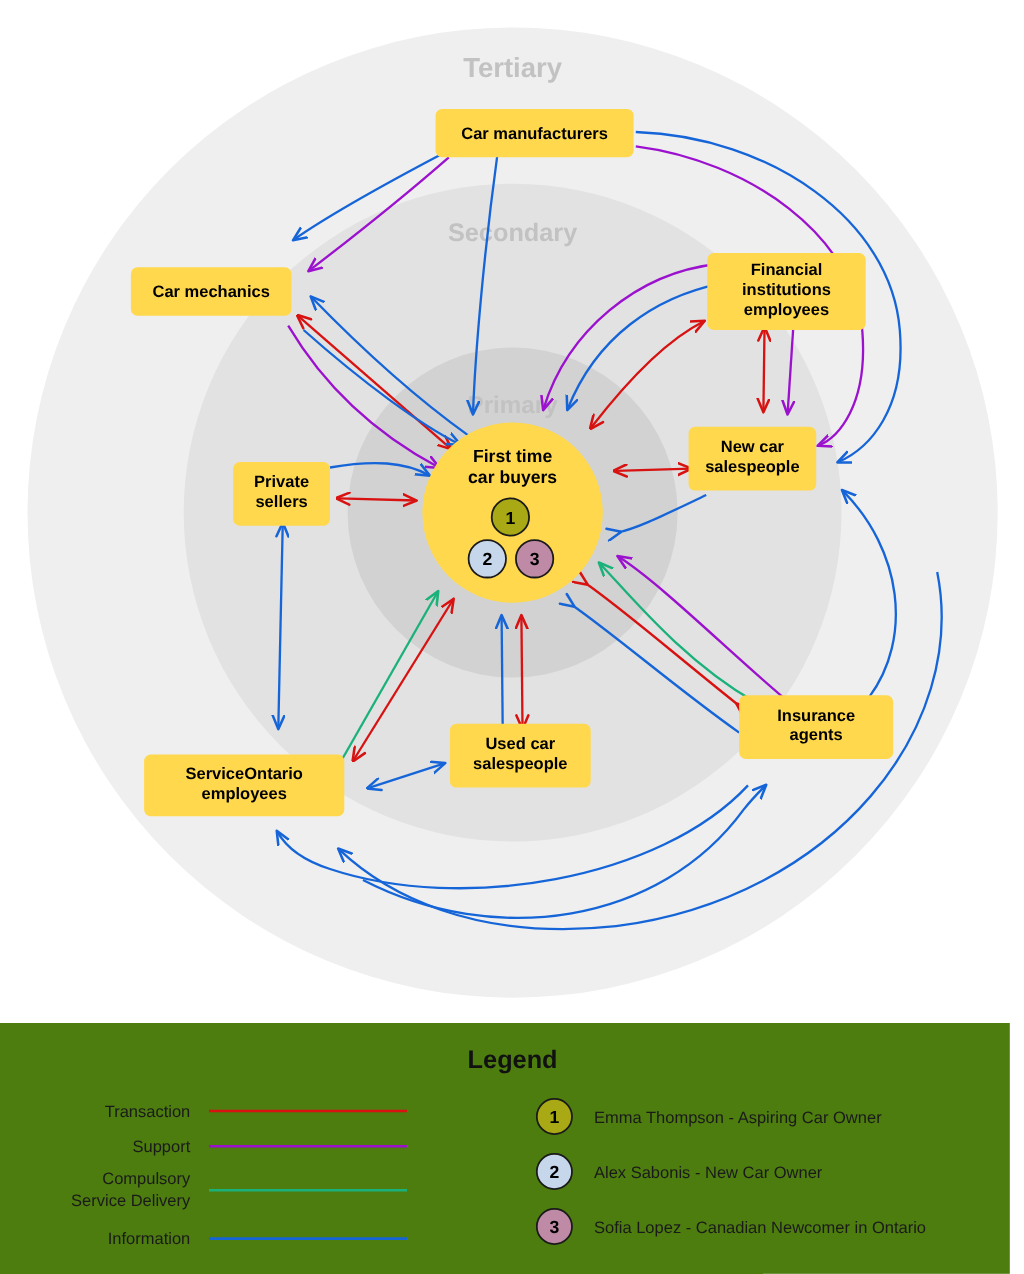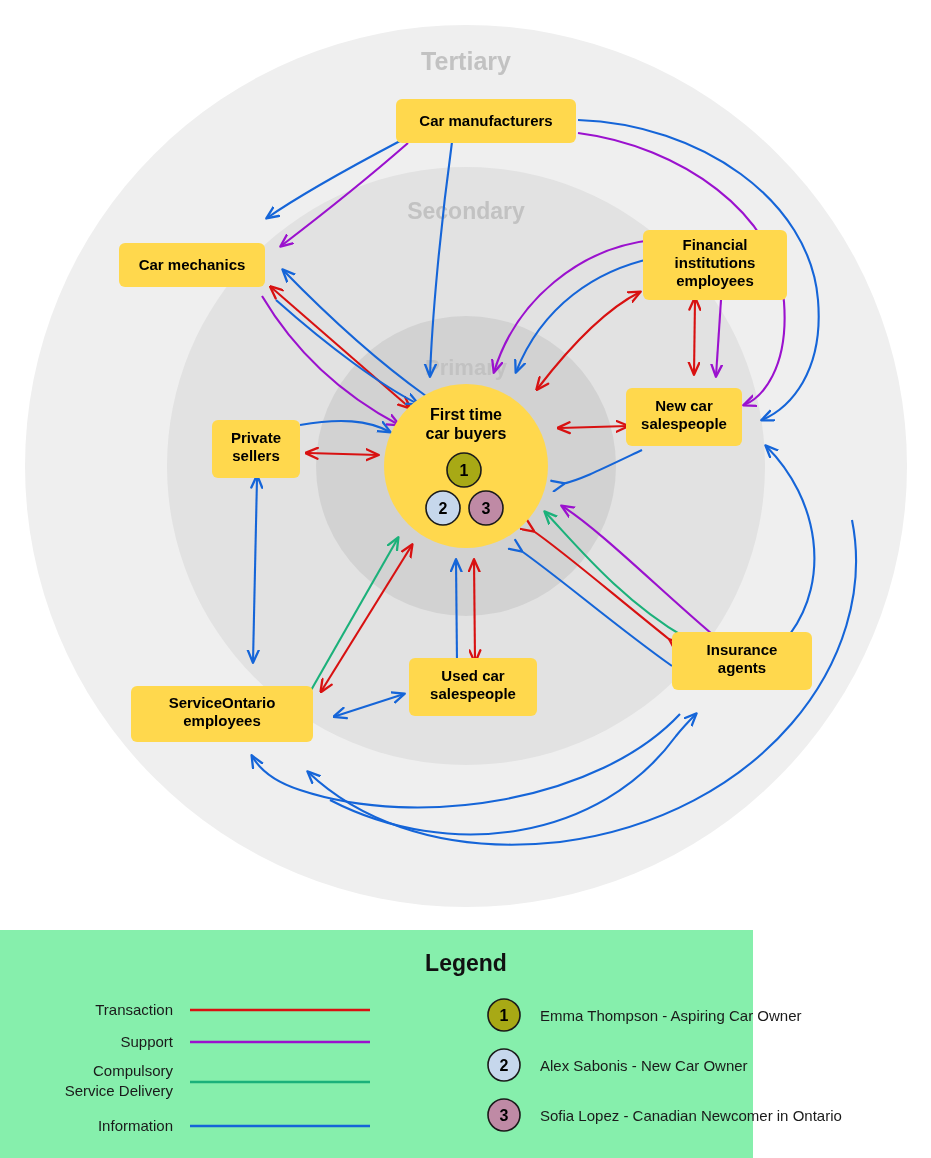--- a/index.html
+++ b/index.html
@@ -4,21 +4,21 @@
 <style>
   html, body { margin:0; padding:0; }
   body {
     width:931px; height:1158px;
     background:#ffffff;
     font-family:"Liberation Sans", sans-serif;
     overflow:hidden;
     position:relative;
   }
   #diagram-area { position:absolute; left:0; top:0; width:805px; height:930px; }
-  #legend-area  { position:absolute; left:0; top:930px; width:753px; height:228px; background:#86efac; }
+  #legend-area  { position:absolute; left:0; top:930px; width:918px; height:228px; background:#4d7c0f; }
   svg { display:block; }
   .ring-label {
     font-family:"Liberation Sans", sans-serif;
     font-weight:bold; fill:#c2c2c2; text-anchor:middle;
   }
   .node-label {
     font-family:"Liberation Sans", sans-serif;
     font-weight:bold; fill:#000000; text-anchor:middle; font-size:15px;
   }
   .center-label {

